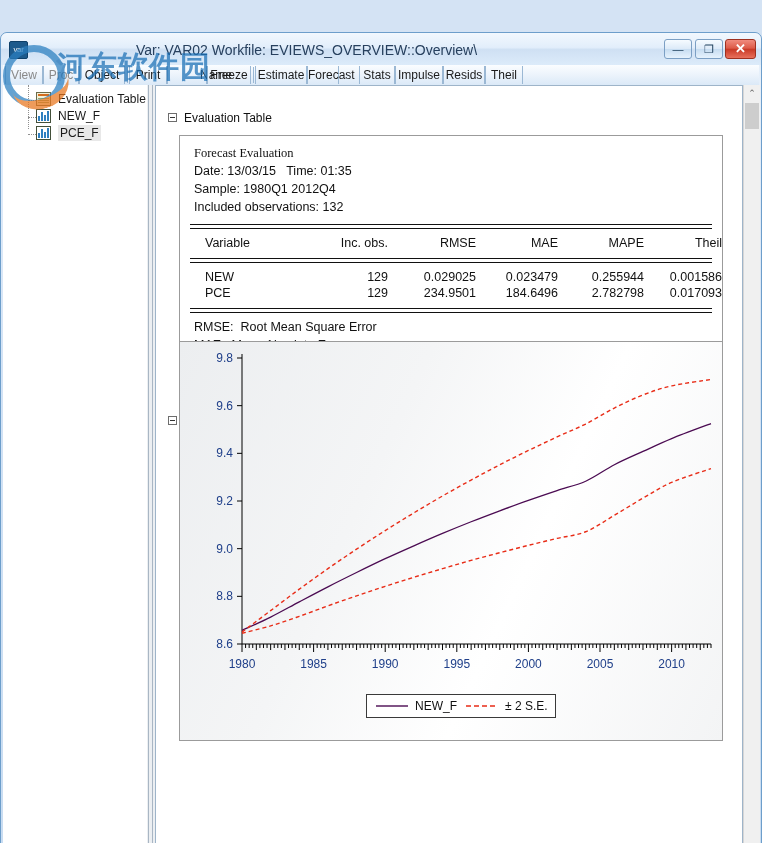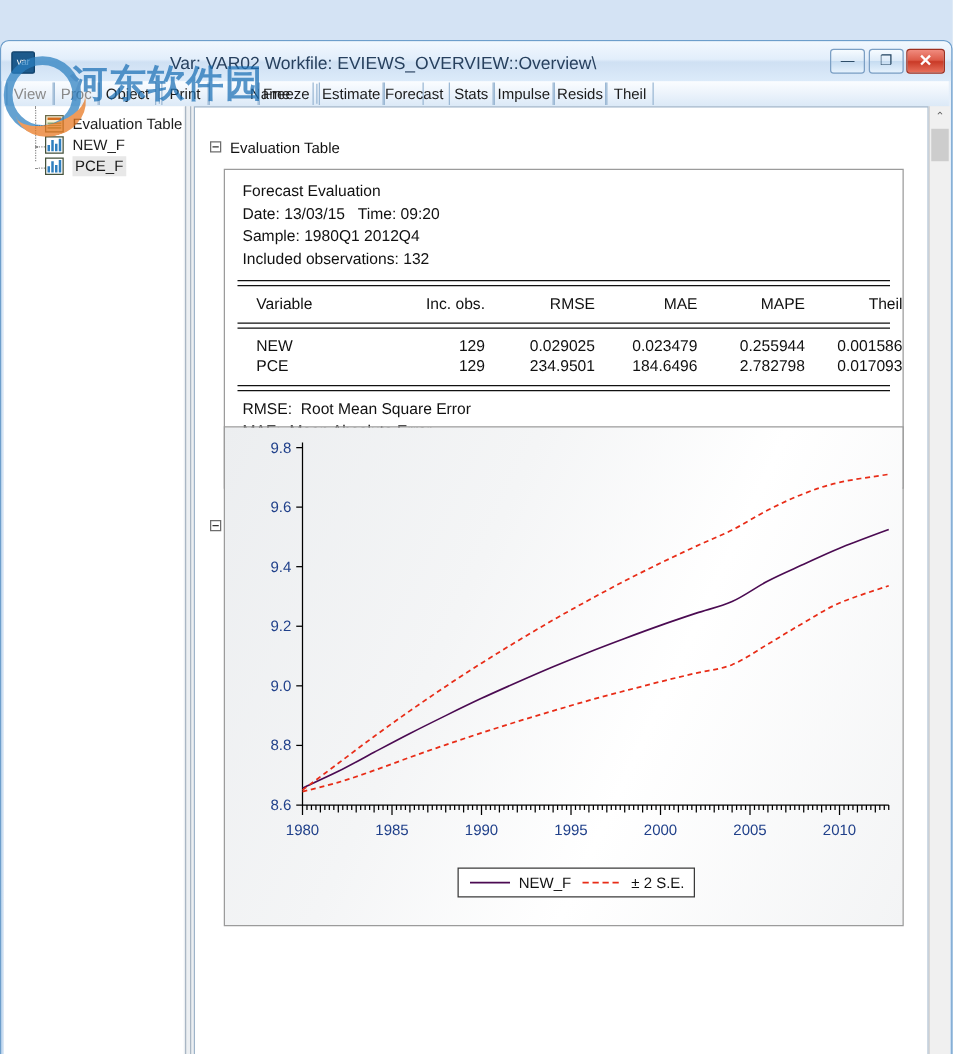--- a/index.html
+++ b/index.html
@@ -251,22 +251,22 @@
     </div>
 
     <div id="contentpane">
 
       <div class="sec-head" id="sec0" style="left:12px;top:24px;">
         <span class="box"></span>
         <span class="lbl">Evaluation Table</span>
       </div>
 
       <div id="evalbox">
-        <div class="txt" style="left:14px;top:10px;">Forecast Evaluation</div>
-        <div class="txt" style="left:14px;top:28px;">Date: 13/03/15   Time: 09:20</div>
+        <div class="txt" style="left:14px;top:10px;font-family:Liberation Serif, serif;">Forecast Evaluation</div>
+        <div class="txt" style="left:14px;top:28px;">Date: 13/03/15   Time: 01:35</div>
         <div class="txt" style="left:14px;top:46px;">Sample: 1980Q1 2012Q4</div>
         <div class="txt" style="left:14px;top:64px;">Included observations: 132</div>
 
         <div class="hr2" style="left:10px;top:88px;width:522px;"></div>
 
         <div class="tbl-row" style="top:100px;">
           <span class="c0">Variable</span>
           <span class="c1">Inc. obs.</span>
           <span class="c2">RMSE</span>
           <span class="c3">MAE</span>

